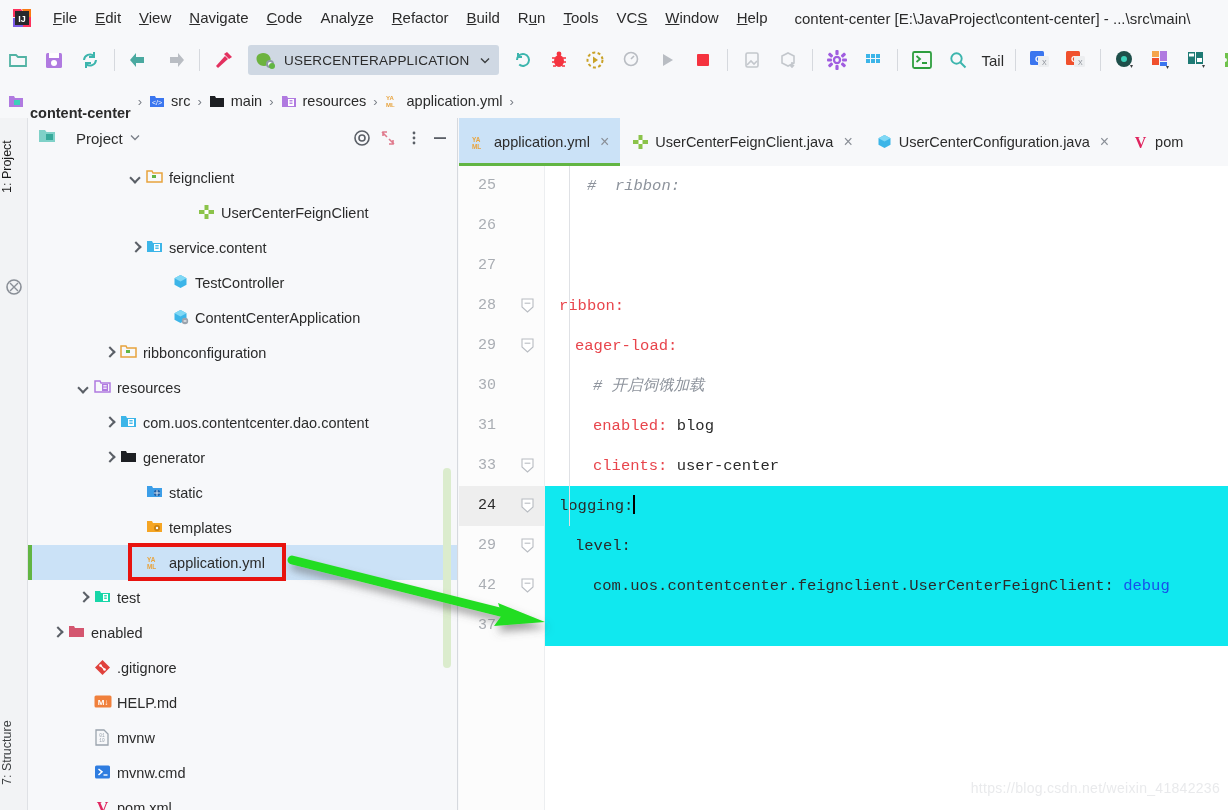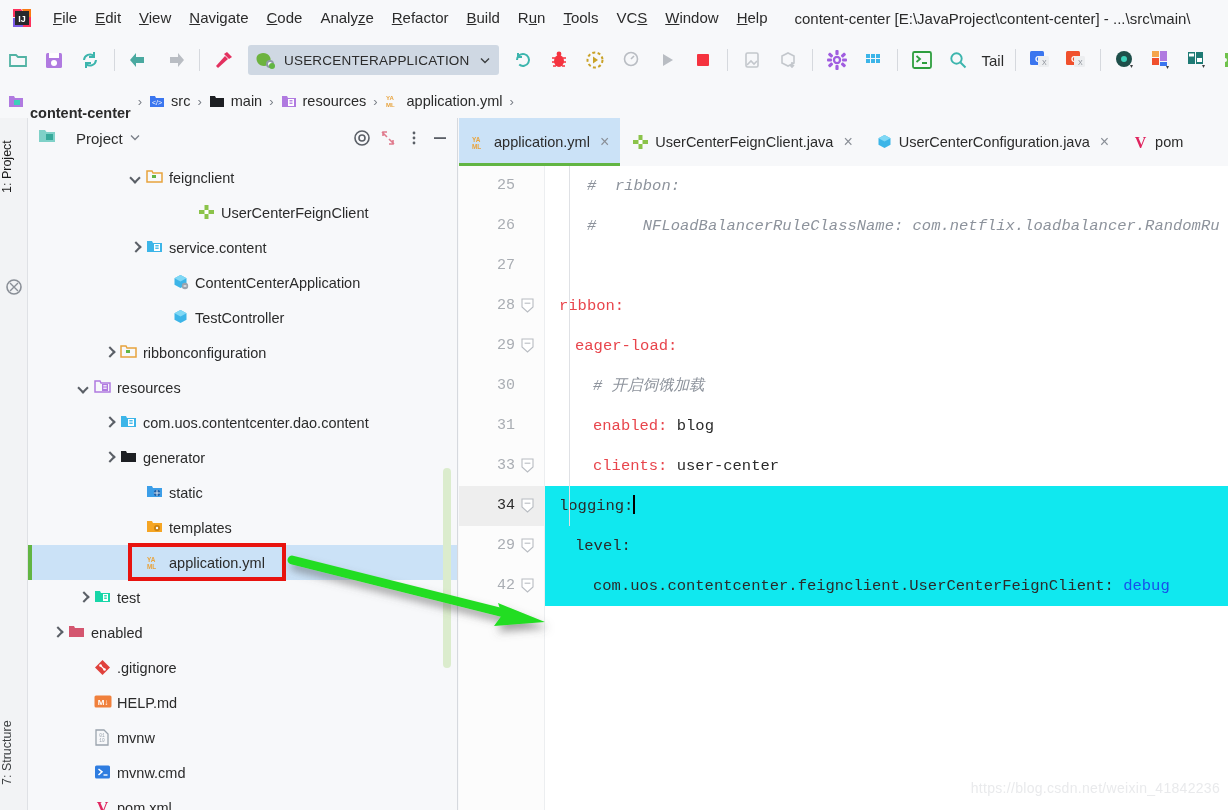--- a/index.html
+++ b/index.html
@@ -129,21 +129,21 @@
   }
 
   .code-wrap { position: absolute; top: 48px; left: 0; right: 0; bottom: 0; background: #ffffff; overflow: hidden; }
   .gutter {
     position: absolute; left: 0; top: 0; bottom: 0; width: 86px; background: #fcfcfc;
     border-right: 1px solid #eceef0;
   }
   .codelines { position: absolute; left: 0; top: 0; right: 0; bottom: 0; }
   .cline { position: relative; height: 40px; }
   .lnum {
-    position: absolute; left: 0; width: 56px; text-align: right;
+    position: absolute; left: 0; width: 56px; text-align: center;
     font-family: "Liberation Mono", monospace; font-size: 15px; color: #a9adb3;
     line-height: 40px;
   }
   .cline.caretline .lnum { color: #2b2b2b; }
   .cline.caretline .gutter-bg {
     position: absolute; left: 0; top: 0; width: 86px; height: 40px; background: #eeeeee;
   }
   .ctext-code {
     position: absolute; left: 86px; right: 0; top: 0; height: 40px; line-height: 40px;
     font-family: "Liberation Mono", monospace; font-size: 15.5px; color: #2b2b2b;
@@ -529,32 +529,32 @@
               <rect x="8" y="5" width="6" height="7" fill="#fff"></rect>
               <path d="M9.3 6.5h3.4M9.3 8h3.4M9.3 9.5h3.4" stroke="#3cb5e8" stroke-width="0.9"></path>
             </svg></span>
           <span class="tlabel">service.content</span>
         </div>
         <div class="row">
           <span class="arrow none" style="margin-left: 126px;"></span>
           <span class="ticon"><svg width="17" height="16" viewBox="0 0 17 16">
               <path d="M8.5 1l6 3.2v6.6L8.5 14 2.5 10.8V4.2z" fill="#3cb5e8"></path>
               <path d="M8.5 1l6 3.2-6 3.2-6-3.2z" fill="#7fd8f5"></path>
-              <circle cx="13" cy="12" r="3.2" fill="#9aa3ad"></circle>
-              <path d="M11.6 12h2.8" stroke="#fff" stroke-width="1.1"></path>
-            </svg></span>
-          <span class="tlabel">ContentCenterApplication</span>
+            </svg></span>
+          <span class="tlabel">TestController</span>
         </div>
         <div class="row">
           <span class="arrow none" style="margin-left: 126px;"></span>
           <span class="ticon"><svg width="17" height="16" viewBox="0 0 17 16">
               <path d="M8.5 1l6 3.2v6.6L8.5 14 2.5 10.8V4.2z" fill="#3cb5e8"></path>
               <path d="M8.5 1l6 3.2-6 3.2-6-3.2z" fill="#7fd8f5"></path>
-            </svg></span>
-          <span class="tlabel">TestController</span>
+              <circle cx="13" cy="12" r="3.2" fill="#9aa3ad"></circle>
+              <path d="M11.6 12h2.8" stroke="#fff" stroke-width="1.1"></path>
+            </svg></span>
+          <span class="tlabel">ContentCenterApplication</span>
         </div>
         <div class="row">
           <span class="arrow " style="margin-left: 74px;"></span>
           <span class="ticon"><svg width="17" height="15" viewBox="0 0 17 15">
               <path d="M1 2h5l1 2h9v9H1z" fill="none" stroke="#e8a33d" stroke-width="1.5"></path>
               <rect x="6" y="6" width="4" height="3" fill="#62b543"></rect>
             </svg></span>
           <span class="tlabel">ribbonconfiguration</span>
         </div>
         <div class="row">
@@ -717,21 +717,20 @@
       </div>
     <div class="code-wrap">
       <div class="gutter"></div>
       <div class="codelines" id="code-host">
           <div class="cline">
             <div class="lnum">25</div>
             <div class="ctext-code"><span style="display:inline-block;width:42px"></span><span class="cmt">#  ribbon:</span></div>
           </div>
           <div class="cline">
             <div class="lnum">26</div>
-            <div class="ctext-code"><span style="display:inline-block;width:42px"></span><span class="cmt">#     NFLoadBalancerRuleClassName: com.netflix.loadbalancer.RandomRu</span></div>
           </div>
           <div class="cline">
             <div class="lnum">27</div>
             <div class="ctext-code"><span style="display:inline-block;width:42px"></span></div>
           </div>
           <div class="cline">
             <div class="lnum">28</div>
             <div class="fold" style="top: 12px;">
               <svg width="13" height="15" viewBox="0 0 13 15">
                 <path d="M1 1h11v8l-5.5 5L1 9z" fill="#fff" stroke="#b8bcc2" stroke-width="1.1"></path>
@@ -764,21 +763,21 @@
               <svg width="13" height="15" viewBox="0 0 13 15">
                 <path d="M1 1h11v8l-5.5 5L1 9z" fill="#fff" stroke="#b8bcc2" stroke-width="1.1"></path>
                 <path d="M3.6 5.2h5.8" stroke="#b8bcc2" stroke-width="1.1"></path>
               </svg>
             </div>
             <div class="ctext-code"><span style="display:inline-block;width:48px"></span><span class="key">clients:</span><span class="val"> user-center</span></div>
           </div>
           <div class="cline caretline">
             <div class="gutter-bg"></div>
             <div class="hl-band" style="left: 86px; right: 0px; top: 0px; height: 40px;"></div>
-            <div class="lnum">34</div>
+            <div class="lnum">24</div>
             <div class="fold" style="top: 12px;">
               <svg width="13" height="15" viewBox="0 0 13 15">
                 <path d="M1 1h11v8l-5.5 5L1 9z" fill="#fff" stroke="#b8bcc2" stroke-width="1.1"></path>
                 <path d="M3.6 5.2h5.8" stroke="#b8bcc2" stroke-width="1.1"></path>
               </svg>
             </div>
             <div class="ctext-code"><span style="display:inline-block;width:14px"></span><span class="val">logging:</span><span class="caret"></span></div>
           </div>
           <div class="cline">
             <div class="hl-band" style="left: 86px; right: 0px; top: 0px; height: 40px; width: auto;"></div>
@@ -796,20 +795,26 @@
             <div class="hl-band" style="left: 86px; right: 0px; top: 0px; height: 40px; width: auto;"></div>
             <div class="hl-band" style="left: 0px; width: 0px; top: 0px; height: 40px;"></div>
             <div class="lnum">42</div>
             <div class="fold" style="top: 12px;">
               <svg width="13" height="15" viewBox="0 0 13 15">
                 <path d="M1 1h11v8l-5.5 5L1 9z" fill="#fff" stroke="#b8bcc2" stroke-width="1.1"></path>
                 <path d="M3.6 5.2h5.8" stroke="#b8bcc2" stroke-width="1.1"></path>
               </svg>
             </div>
             <div class="ctext-code"><span style="display:inline-block;width:48px"></span><span class="val">com.uos.contentcenter.feignclient.UserCenterFeignClient:</span><span class="num"> debug</span></div>
+          </div>
+          <div class="cline">
+            <div class="hl-band" style="left: 86px; right: 0px; top: 0px; height: 40px; width: auto;"></div>
+            <div class="hl-band" style="left: 0px; width: 0px; top: 0px; height: 40px;"></div>
+            <div class="lnum">37</div>
+            <div class="ctext-code"><span style="display:inline-block;width:48px"></span></div>
           </div>
           <div class="indent-guide" style="left: 110px; top: 0px; height: 360px;"></div>
         </div>
       <div class="watermark">https://blog.csdn.net/weixin_41842236</div>
     </div>
   </div>
 
   <div class="red-box" style="left:128px; top:543px; width:158px; height:38px;"></div>
 
   <svg class="arrow-overlay" viewBox="0 0 1228 810">

